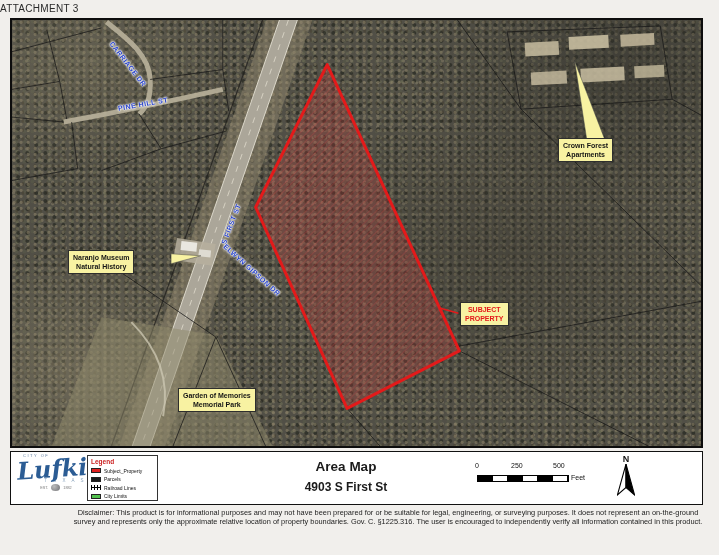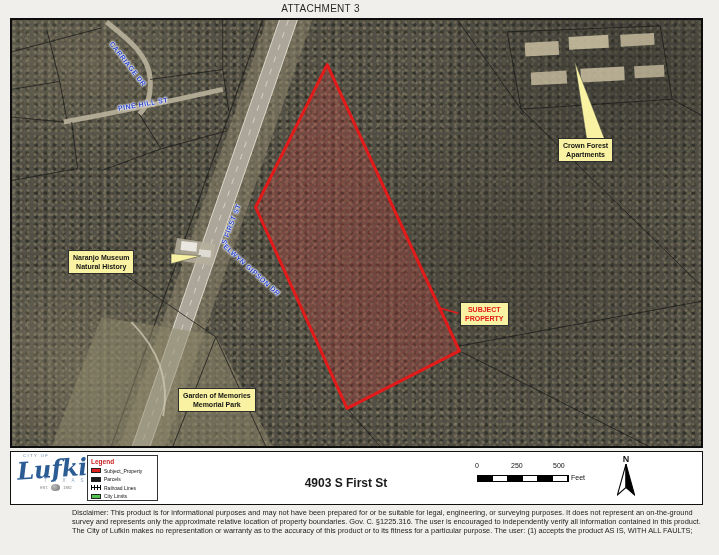--- a/index.html
+++ b/index.html
@@ -3,21 +3,21 @@
 <meta charset="utf-8">
 <style>
   html,body{margin:0;padding:0;}
   body{
     width:719px;height:555px;position:relative;overflow:hidden;
     background:#f1efec;
     font-family:"Liberation Sans",sans-serif;
     -webkit-font-smoothing:antialiased;
   }
   .hdr{
-    position:absolute;left:0;top:3px;width:641px;text-align:center;
+    position:absolute;left:0;top:3px;width:641px;text-align:left;
     font-size:10px;color:#2a2a2a;letter-spacing:.3px;
   }
   
   .map{
     position:absolute;left:10px;top:18px;width:693px;height:430px;
     border:2px solid #0d0d0d;box-sizing:border-box;overflow:hidden;
     background-color:#514f46;
     background-image:
       radial-gradient(circle at 30% 40%, rgba(141,131,104,0.55) 0 1.1px, transparent 2px),
       radial-gradient(circle at 70% 62%, rgba(34,36,30,0.65) 0 1.4px, transparent 2.4px),
@@ -69,35 +69,35 @@
   .lg-row{display:flex;align-items:center;gap:3px;margin-top:2.6px;font-size:5px;color:#111;}
   .sw{width:10px;height:5px;flex:0 0 auto;border:0.5px solid #222;box-sizing:border-box;}
   .sw.red{background:#e02020;}
   .sw.blk{background:#1a1a1a;}
   .sw.rail{border:none;height:5px;background:
       linear-gradient(#000,#000) 0 2px/10px 1px no-repeat,
       repeating-linear-gradient(90deg,#000 0 1px,transparent 1px 3px) 0 0/10px 5px no-repeat;}
   .sw.grn{background:#52c24e;}
   .ftitle{position:absolute;left:200px;top:7px;width:270px;text-align:center;color:#1a1a1a;}
   .ftitle .t1{font-size:13.5px;font-weight:bold;}
-  .ftitle .t2{font-size:12px;font-weight:bold;margin-top:17px;}
+  .ftitle .t2{font-size:12px;font-weight:bold;margin-top:6px;}
   .scalebar{position:absolute;left:462px;top:10px;width:140px;height:34px;font-size:7px;color:#111;}
   .sb-num{position:absolute;top:0;}
   .sb-bar{position:absolute;left:4px;top:13px;width:90px;height:5px;border:1px solid #000;display:flex;box-sizing:content-box;}
   .sb-bar div{flex:1 1 auto;}
   .sb-b{background:#000;} .sb-w{background:#fff;border-left:1px solid #000;border-right:1px solid #000;}
   .sb-unit{position:absolute;left:98px;top:12px;}
   .north{position:absolute;left:600px;top:2px;width:30px;height:50px;text-align:center;}
   .north .nlabel{font-size:9px;font-weight:bold;color:#111;}
   
   .disclaimer{
     position:absolute;left:72px;top:508px;width:632px;
     font-size:7.4px;line-height:9.2px;color:#222;
   }
-  .disclaimer div{white-space:nowrap;}
+  .disclaimer div{white-space:nowrap;text-align:center;}
 </style>
 </head>
 <body>
 
 <div class="hdr">ATTACHMENT 3</div>
 
 <div class="map">
   <div class="wash"></div>
 
   <svg class="ovl" viewBox="0 0 693 430" preserveAspectRatio="none">
@@ -216,20 +216,21 @@
       <span class="sw rail"></span>
       <span>Railroad Lines</span>
     </div>
     <div class="lg-row">
       <span class="sw grn"></span>
       <span>City Limits</span>
     </div>
   </div>
 
   <div class="ftitle">
+    <div class="t1">Area Map</div>
     <div class="t2">4903 S First St</div>
   </div>
 
   <div class="scalebar">
     <span class="sb-num" style="left:2px;">0</span>
     <span class="sb-num" style="left:38px;">250</span>
     <span class="sb-num" style="left:80px;">500</span>
     <div class="sb-bar">
       <div class="sb-b"></div>
         <div class="sb-w"></div>
@@ -246,14 +247,13 @@
     <svg width="18" height="32" viewBox="0 0 16 30">
       <path d="M8,0 L0,29 L8,22 Z" fill="#fff" stroke="#000" stroke-width="1"></path>
       <path d="M8,0 L16,29 L8,22 Z" fill="#000" stroke="#000" stroke-width="1"></path>
     </svg>
   </div>
 </div>
 
 <div class="disclaimer">
   <div>Disclaimer: This product is for informational purposes and may not have been prepared for or be suitable for legal, engineering, or surveying purposes. It does not represent an on-the-ground</div>
   <div>survey and represents only the approximate relative location of property boundaries. Gov. C. §1225.316. The user is encouraged to independently verify all information contained in this product.</div>
-  <div>The City of Lufkin makes no representation or warranty as to the accuracy of this product or to its fitness for a particular purpose. The user: (1) accepts the product AS IS, WITH ALL FAULTS;</div>
 </div>
 
 </body></html>

